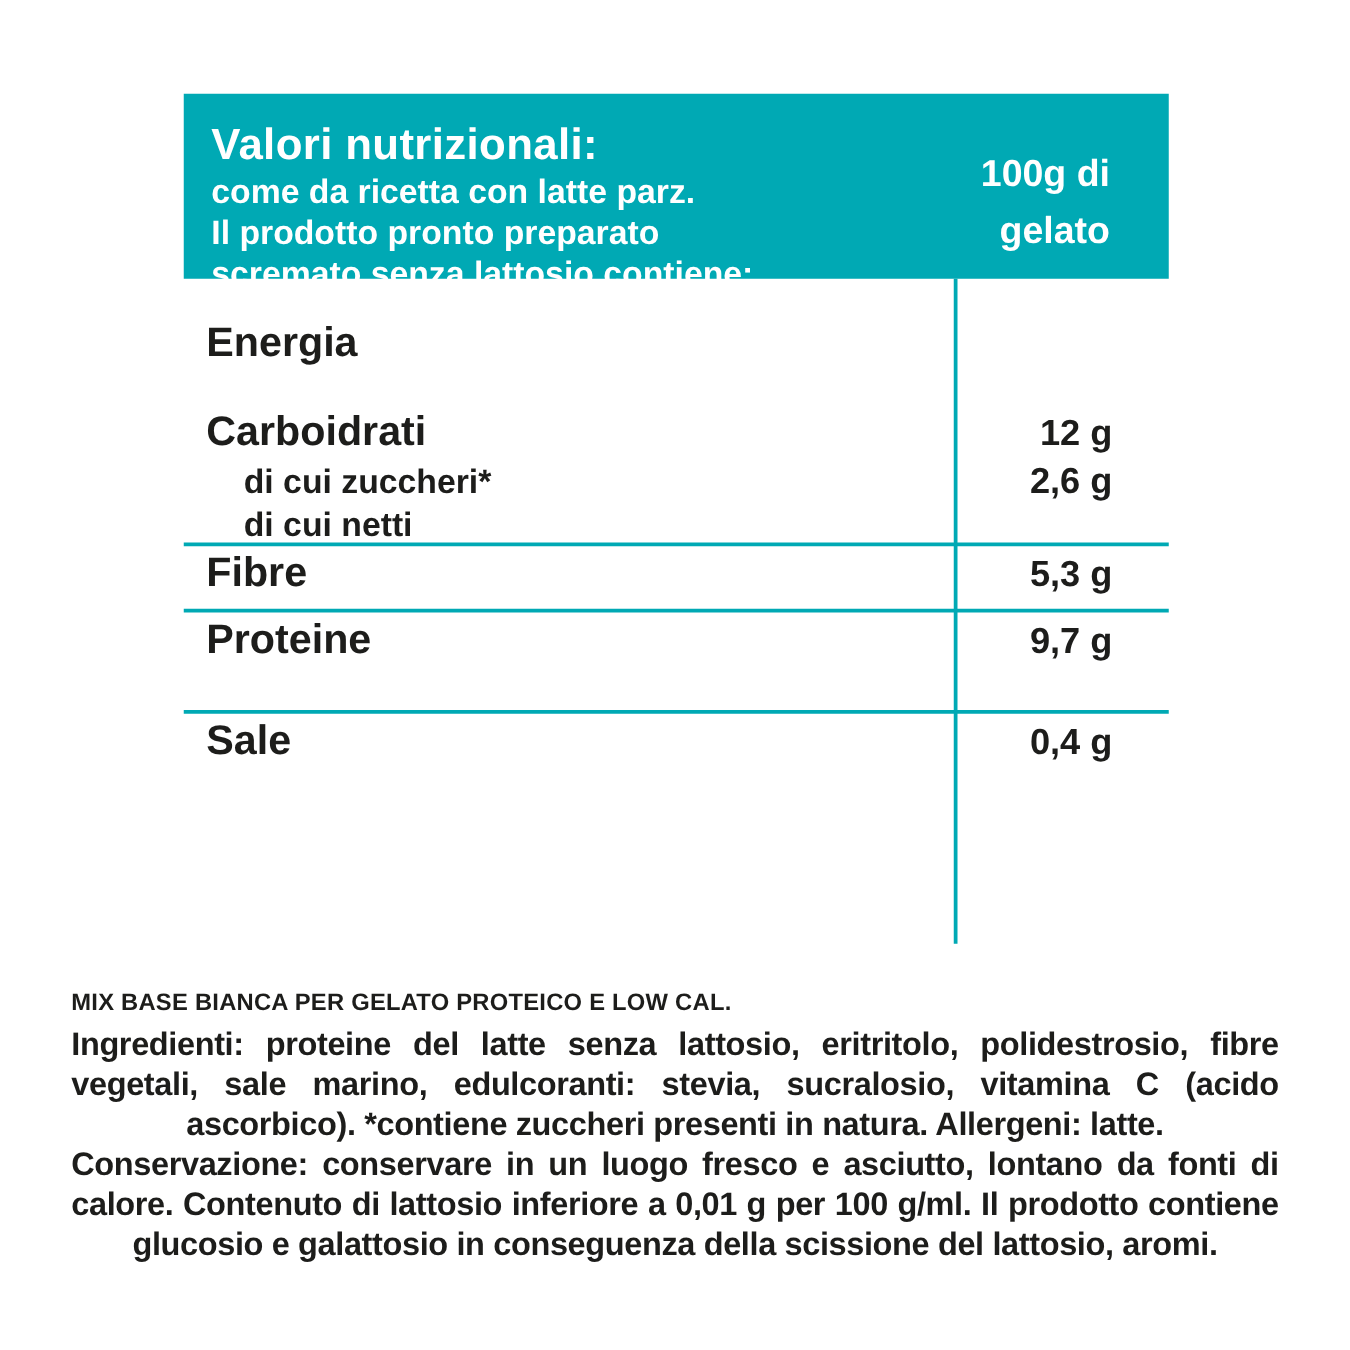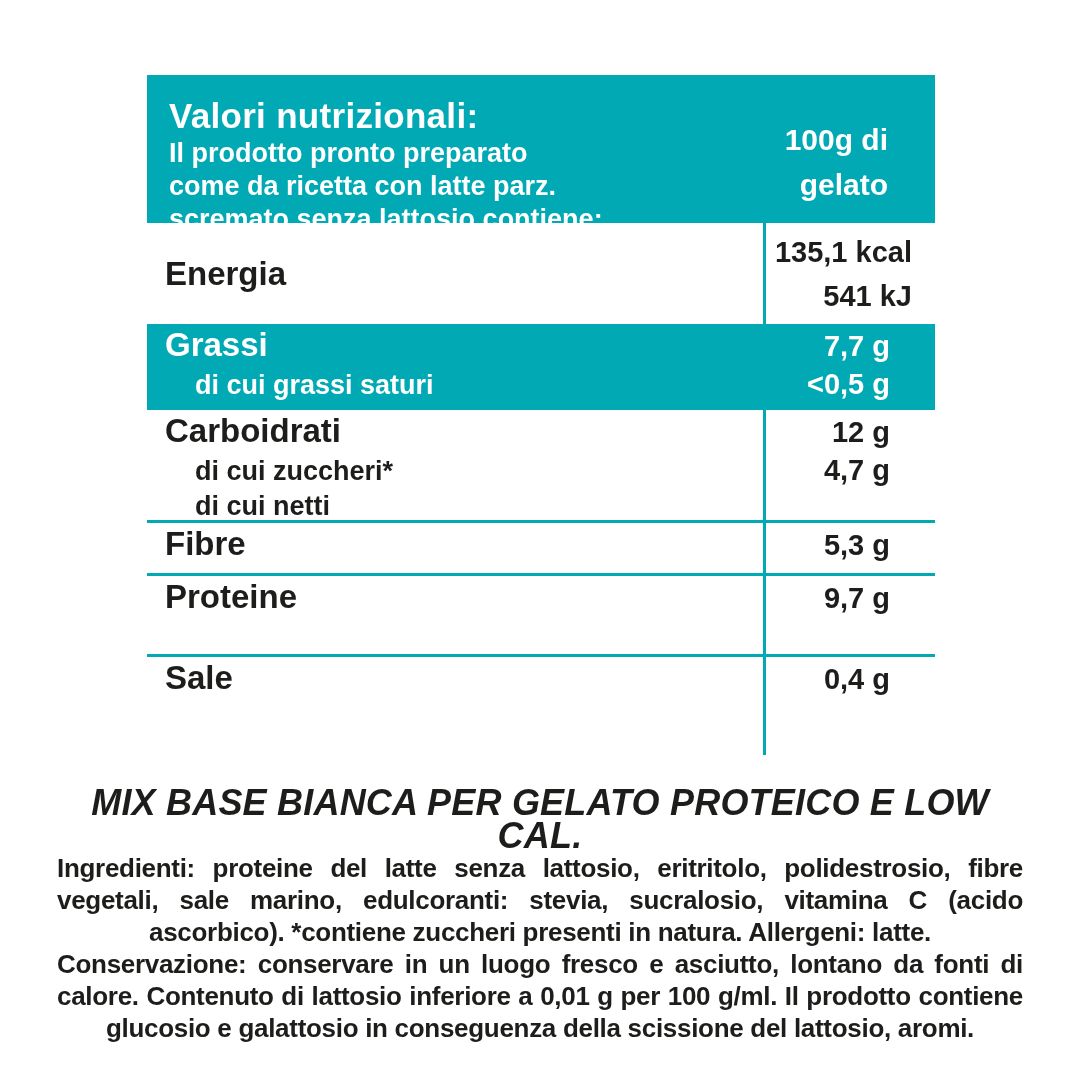--- a/index.html
+++ b/index.html
@@ -106,84 +106,68 @@
   .divider { height: 3px; background: var(--teal); }
 
   
   .footer {
     position: absolute;
     left: 57px; top: 786px;
     width: 966px;
     color: var(--text);
   }
   .footer-title {
-    text-align: center;
-    font-size: 36px;
+    font-size: 19px;
     line-height: 33px;
     letter-spacing: 0.2px;
-    font-style: italic;
   }
   .footer p {
     text-align: justify;
     text-align-last: center;
     font-size: 26px;
     line-height: 32px;
     letter-spacing: -0.3px;
   }
 </style>
 </head>
 <body>
 
 <div class="sheet">
 
   <div class="ntable">
 
     <div class="thead">
       <div class="thead-left">
         <div class="thead-title">Valori nutrizionali:</div>
+        <div class="thead-sub">come da ricetta con latte parz.</div>
         <div class="thead-sub">Il prodotto pronto preparato</div>
-        <div class="thead-sub">come da ricetta con latte parz.</div>
         <div class="thead-sub">scremato senza lattosio contiene:</div>
       </div>
       <div class="thead-right">
         <div>100g di</div>
         <div>gelato</div>
       </div>
     </div>
 
     <div class="tbody">
       <div class="vline"></div>
 
     <div class="group g-energia">
           <div class="line line-center">
             <div class="lab">Energia</div>
-            <div class="vstack">
-              <div class="val">135,1 kcal</div>
-              <div class="val">541 kJ</div>
-            </div>
-          </div>
-        </div>
-        <div class="group g-grassi hl">
-          <div class="line">
-            <div class="lab">Grassi</div>
-            <div class="val">7,7 g</div>
-          </div>
-          <div class="line sub">
-            <div class="lab ind">di cui grassi saturi</div>
-            <div class="val">&lt;0,5 g</div>
           </div>
         </div>
         <div class="group g-carboidrati">
           <div class="line">
             <div class="lab">Carboidrati</div>
             <div class="val">12 g</div>
           </div>
           <div class="line sub">
             <div class="lab ind">di cui zuccheri*</div>
-            <div class="val">4,7 g</div>
+            <div class="val">2,6 g</div>
           </div>
           <div class="line sub">
             <div class="lab ind">di cui netti</div>
           </div>
         </div>
         <div class="divider"></div>
         <div class="group g-fibre">
           <div class="line">
             <div class="lab">Fibre</div>
             <div class="val">5,3 g</div>

